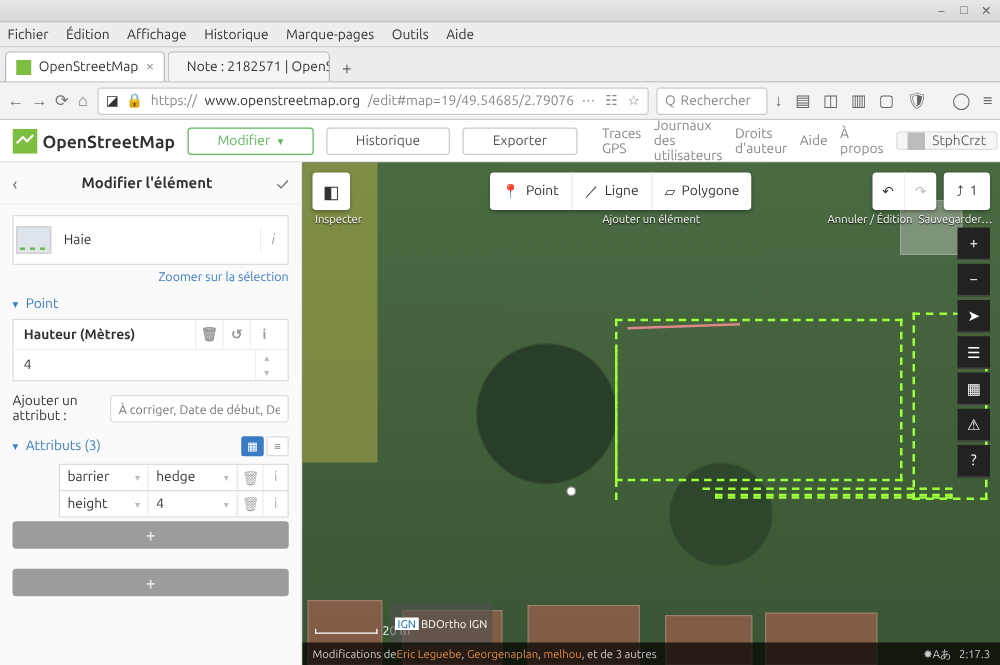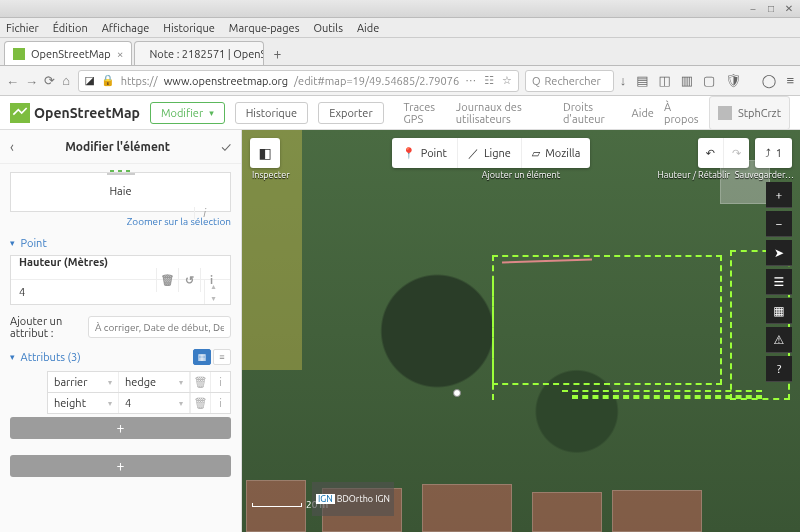--- a/index.html
+++ b/index.html
@@ -24,46 +24,46 @@
 .urlbox .rest{color:#888;}
 .urlbox .actions{margin-left:auto;display:flex;gap:8px;color:#888;}
 .searchbox{width:140px;height:22px;background:#fff;border:1px solid #ccc;border-radius:3px;display:flex;align-items:center;padding:0 6px;gap:4px;color:#888;}
 .tool-icons{display:flex;gap:10px;color:#666;align-items:center;}
 .tool-icons span{font-size:13px;}
 .green-badge{width:8px;height:8px;background:#3a9f3a;border-radius:2px;}
 
 .osm-header{height:34px;background:#fff;display:flex;align-items:center;padding:0 10px;gap:10px;border-bottom:1px solid #ddd;}
 .osm-logo{display:flex;align-items:center;gap:4px;font-weight:bold;font-size:14px;color:#333;}
 .osm-logo svg{width:20px;height:20px;}
-.pill{height:22px;border:1px solid #ccc;border-radius:3px;display:flex;align-items:center;padding:0 10px;font-size:11px;background:#fff;color:#555;}
+.pill{height:22px;border:1px solid #ccc;border-radius:3px;display:flex;align-items:center;padding:0 23px;font-size:11px;background:#fff;color:#555;}
 .pill.green{color:#5cb85c;border-color:#5cb85c;}
 .pill.dd::after{content:"▾";margin-left:6px;font-size:9px;}
 .spacer{flex:1;}
 .osm-link{color:#888;font-size:11px;}
-.user-chip{height:34px;background:#f6f6f6;border:1px solid #ddd;border-radius:3px;display:flex;align-items:center;padding:0 8px;gap:6px;font-size:11px;color:#666;}
+.user-chip{height:15px;background:#f6f6f6;border:1px solid #ddd;border-radius:3px;display:flex;align-items:center;padding:0 8px;gap:6px;font-size:11px;color:#666;}
 .user-chip .av{width:14px;height:14px;background:#bbb;}
 
 .content{display:flex;height:calc(532px - 18px - 20px - 28px - 30px - 34px);}
 .sidebar{width:242px;background:#fafafa;border-right:1px solid #ddd;overflow:hidden;display:flex;flex-direction:column;}
 .sb-head{height:34px;display:flex;align-items:center;justify-content:space-between;padding:0 10px;border-bottom:1px solid #eee;}
 .sb-head .ttl{font-weight:bold;font-size:12px;}
 .sb-head .ic{color:#666;font-size:14px;}
 .sb-body{padding:8px 10px;overflow-y:auto;}
-.preset-row{height:40px;background:#fff;border:1px solid #ddd;display:flex;align-items:center;padding:0 16px;gap:10px;margin-bottom:4px;flex-direction:column;}
+.preset-row{height:40px;background:#fff;border:1px solid #ddd;display:flex;align-items:center;padding:0 2px;gap:10px;margin-bottom:4px;}
 .preset-row .sw{width:28px;height:22px;background:#dde4ea;border:1px solid #ccc;position:relative;}
 .preset-row .sw::after{content:"";position:absolute;bottom:2px;left:2px;right:2px;height:2px;background:linear-gradient(to right,#6b5 0 4px,transparent 4px 8px,#6b5 8px 12px,transparent 12px 16px,#6b5 16px 20px,transparent 20px 24px);}
 .preset-row .info{margin-left:auto;width:20px;height:20px;display:flex;align-items:center;justify-content:center;color:#999;font-style:italic;border-left:1px solid #eee;}
 .zoom-link{text-align:right;color:#3a7cc4;font-size:10px;margin:4px 0 10px;}
 .section-hd{color:#3a7cc4;font-size:11px;display:flex;align-items:center;gap:6px;margin:6px 0;}
 .section-hd::before{content:"▾";font-size:9px;color:#3a7cc4;}
 .section-hd .acts{margin-left:auto;display:flex;gap:2px;}
 .mini-btn{width:18px;height:16px;border:1px solid #ddd;background:#fff;color:#888;display:flex;align-items:center;justify-content:center;font-size:9px;border-radius:2px;}
 .mini-btn.blue{background:#3a7cc4;color:#fff;border-color:#3a7cc4;}
 .field-row{background:#fff;border:1px solid #ddd;}
-.field-lbl{height:24px;border-bottom:1px solid #eee;display:flex;align-items:flex-start;padding:0 8px;font-weight:bold;font-size:11px;flex-direction:column;}
+.field-lbl{height:24px;border-bottom:1px solid #eee;display:flex;align-items:center;padding:0 8px;font-weight:bold;font-size:11px;}
 .field-lbl .acts{margin-left:auto;display:flex;gap:0;}
 .field-lbl .acts span{width:22px;height:24px;display:flex;align-items:center;justify-content:center;border-left:1px solid #eee;color:#999;}
 .field-val{height:24px;display:flex;align-items:center;padding:0 8px;}
 .field-val .sp{margin-left:auto;display:flex;flex-direction:column;}
 .field-val .sp span{width:18px;height:12px;border-left:1px solid #eee;display:flex;align-items:center;justify-content:center;color:#bbb;font-size:8px;}
 .attr-add{display:flex;align-items:center;gap:8px;margin:10px 0;font-size:11px;}
 .attr-add input{flex:1;height:22px;border:1px solid #ddd;border-radius:3px;padding:0 6px;color:#999;font-size:10px;}
 .tag-row{display:flex;height:22px;background:#fff;border:1px solid #ddd;margin-bottom:-1px;margin-left:37px;}
 .tag-row .c{flex:1;padding:0 6px;display:flex;align-items:center;border-right:1px solid #eee;}
 .tag-row .c .dd{margin-left:auto;color:#bbb;font-size:8px;}
@@ -292,50 +292,59 @@
         <div class="seg">
             <span>📍</span>
             <span>Point</span>
           </div>
         <div class="seg">
             <span>／</span>
             <span>Ligne</span>
           </div>
         <div class="seg">
             <span>▱</span>
-            <span>Mozilla</span>
+            <span>Polygone</span>
           </div>
       </div>
       <div class="spacer"></div>
       <div class="tool-seg">
         <div class="seg" style="padding:0 8px">↶</div>
         <div class="seg" style="padding:0 8px;color:#bbb">↷</div>
       </div>
       <div class="tool-seg">
         <div class="seg">
             <span>⤴</span>
             <span>1</span>
           </div>
       </div>
     </div>
     <div class="tool-lbl" style="left:10px">Inspecter</div>
     <div class="tool-lbl" style="left:50%;transform:translateX(-50%)">Ajouter un élément</div>
-    <div class="tool-lbl" style="right:70px">Hauteur / Rétablir</div>
+    <div class="tool-lbl" style="right:70px">Annuler / Édition</div>
     <div class="tool-lbl" style="right:6px">Sauvegarder…</div>
 
     <div class="right-tools">
       <div class="rt">+</div>
       <div class="rt">−</div>
       <div class="rt">➤</div>
       <div class="rt">☰</div>
       <div class="rt">▦</div>
       <div class="rt">⚠</div>
       <div class="rt">?</div>
     </div>
 
     <div class="scale">
       <div class="bar"></div>
         <span>20 m</span>
     </div>
     <div class="attrib"><span style="background:#fff;color:#06a;padding:0 2px;margin-right:2px;">IGN</span><span>BDOrtho IGN</span></div>
 
+    <div class="footer-bar">
+      <span>Modifications de </span>
+      <span class="links"><a>Eric Leguebe</a>, <a>Georgenaplan</a>, <a>melhou</a></span>
+      <span>, et de 3 autres</span>
+      <span class="spacer"></span>
+      <span>✸</span>
+      <span>Aあ</span>
+      <span style="margin-left:6px">2:17.3</span>
+    </div>
   </div>
 </div>
 
 </body></html>

